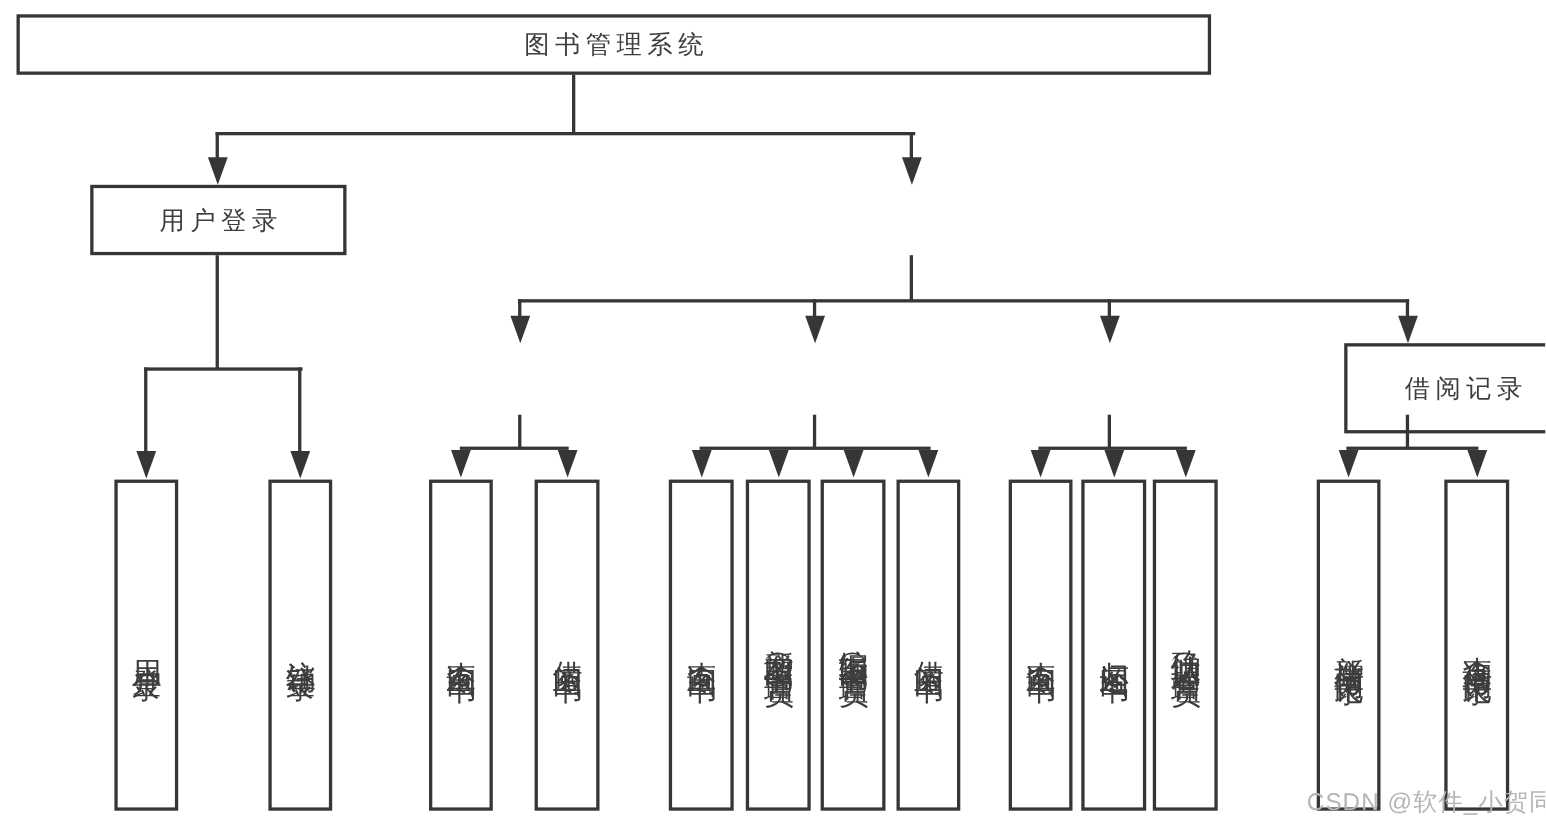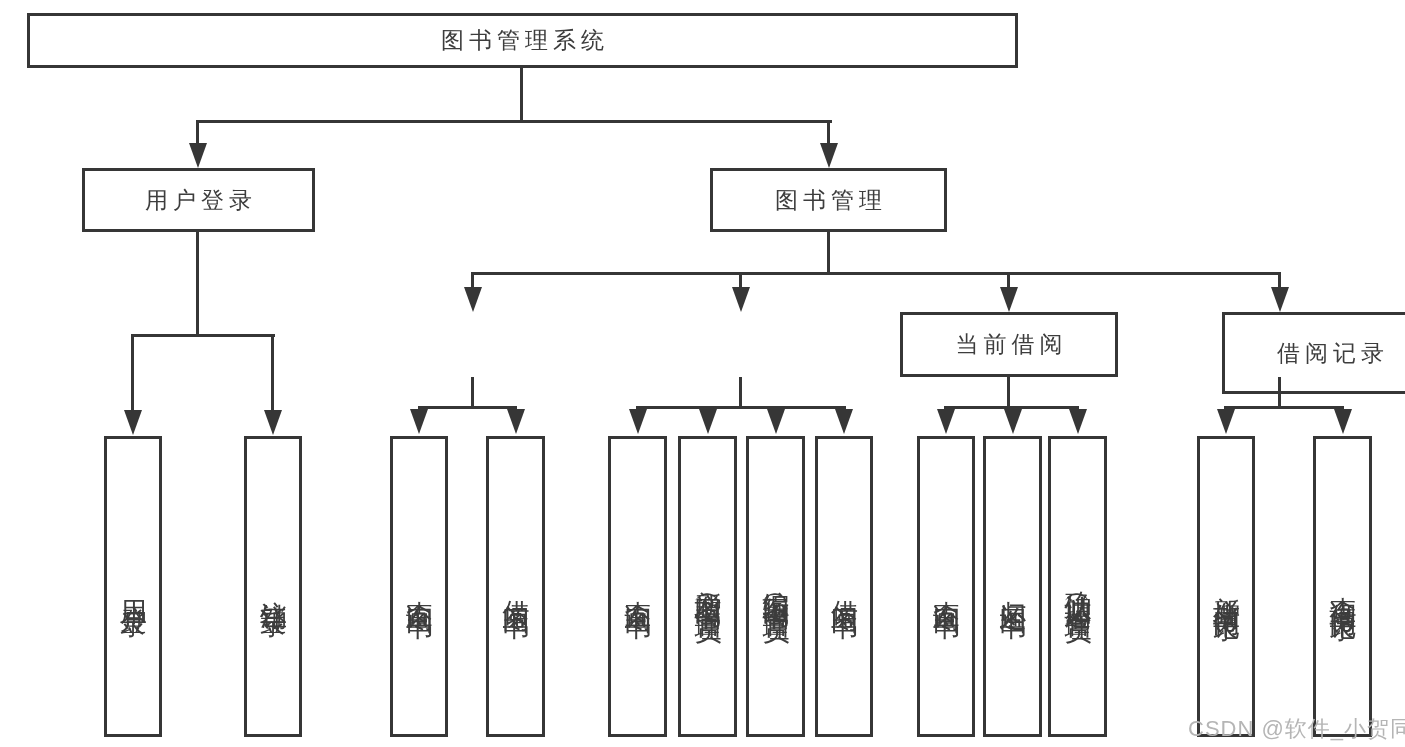--- a/index.html
+++ b/index.html
@@ -33,34 +33,28 @@
   .watermark{
     position:absolute;left:1188px;top:714px;font-size:22px;letter-spacing:1px;
     color:var(--watermark);white-space:nowrap;
   }
 </style>
 </head>
 <body>
 
 <div id="stage">
 
-  <div class="box hbox" style="left:27px;top:13px;width:991px;height:55px;">
+  <div class="box hbox" style="left:15px;top:13px;width:1086px;height:55px;">
     <span class="lbl">图书管理系统</span>
   </div>
 
   <div class="box hbox" style="left:82px;top:168px;width:233px;height:64px;">
     <span class="lbl">用户登录</span>
   </div>
-  <div class="box hbox" style="left:710px;top:168px;width:237px;height:64px;">
-    <span class="lbl">图书管理</span>
-  </div>
 
-  <div class="box hbox" style="left:900px;top:312px;width:218px;height:65px;">
-    <span class="lbl">当前借阅</span>
-  </div>
   <div class="box hbox" style="left:1222px;top:312px;width:217px;height:82px;">
     <span class="lbl">借阅记录</span>
   </div>
 
   <div class="box vbox" style="left:104px;top:436px;width:58px;height:301px;">
     <span class="lbl">用户登录</span>
   </div>
   <div class="box vbox" style="left:244px;top:436px;width:58px;height:301px;">
     <span class="lbl">注销登录</span>
   </div>

